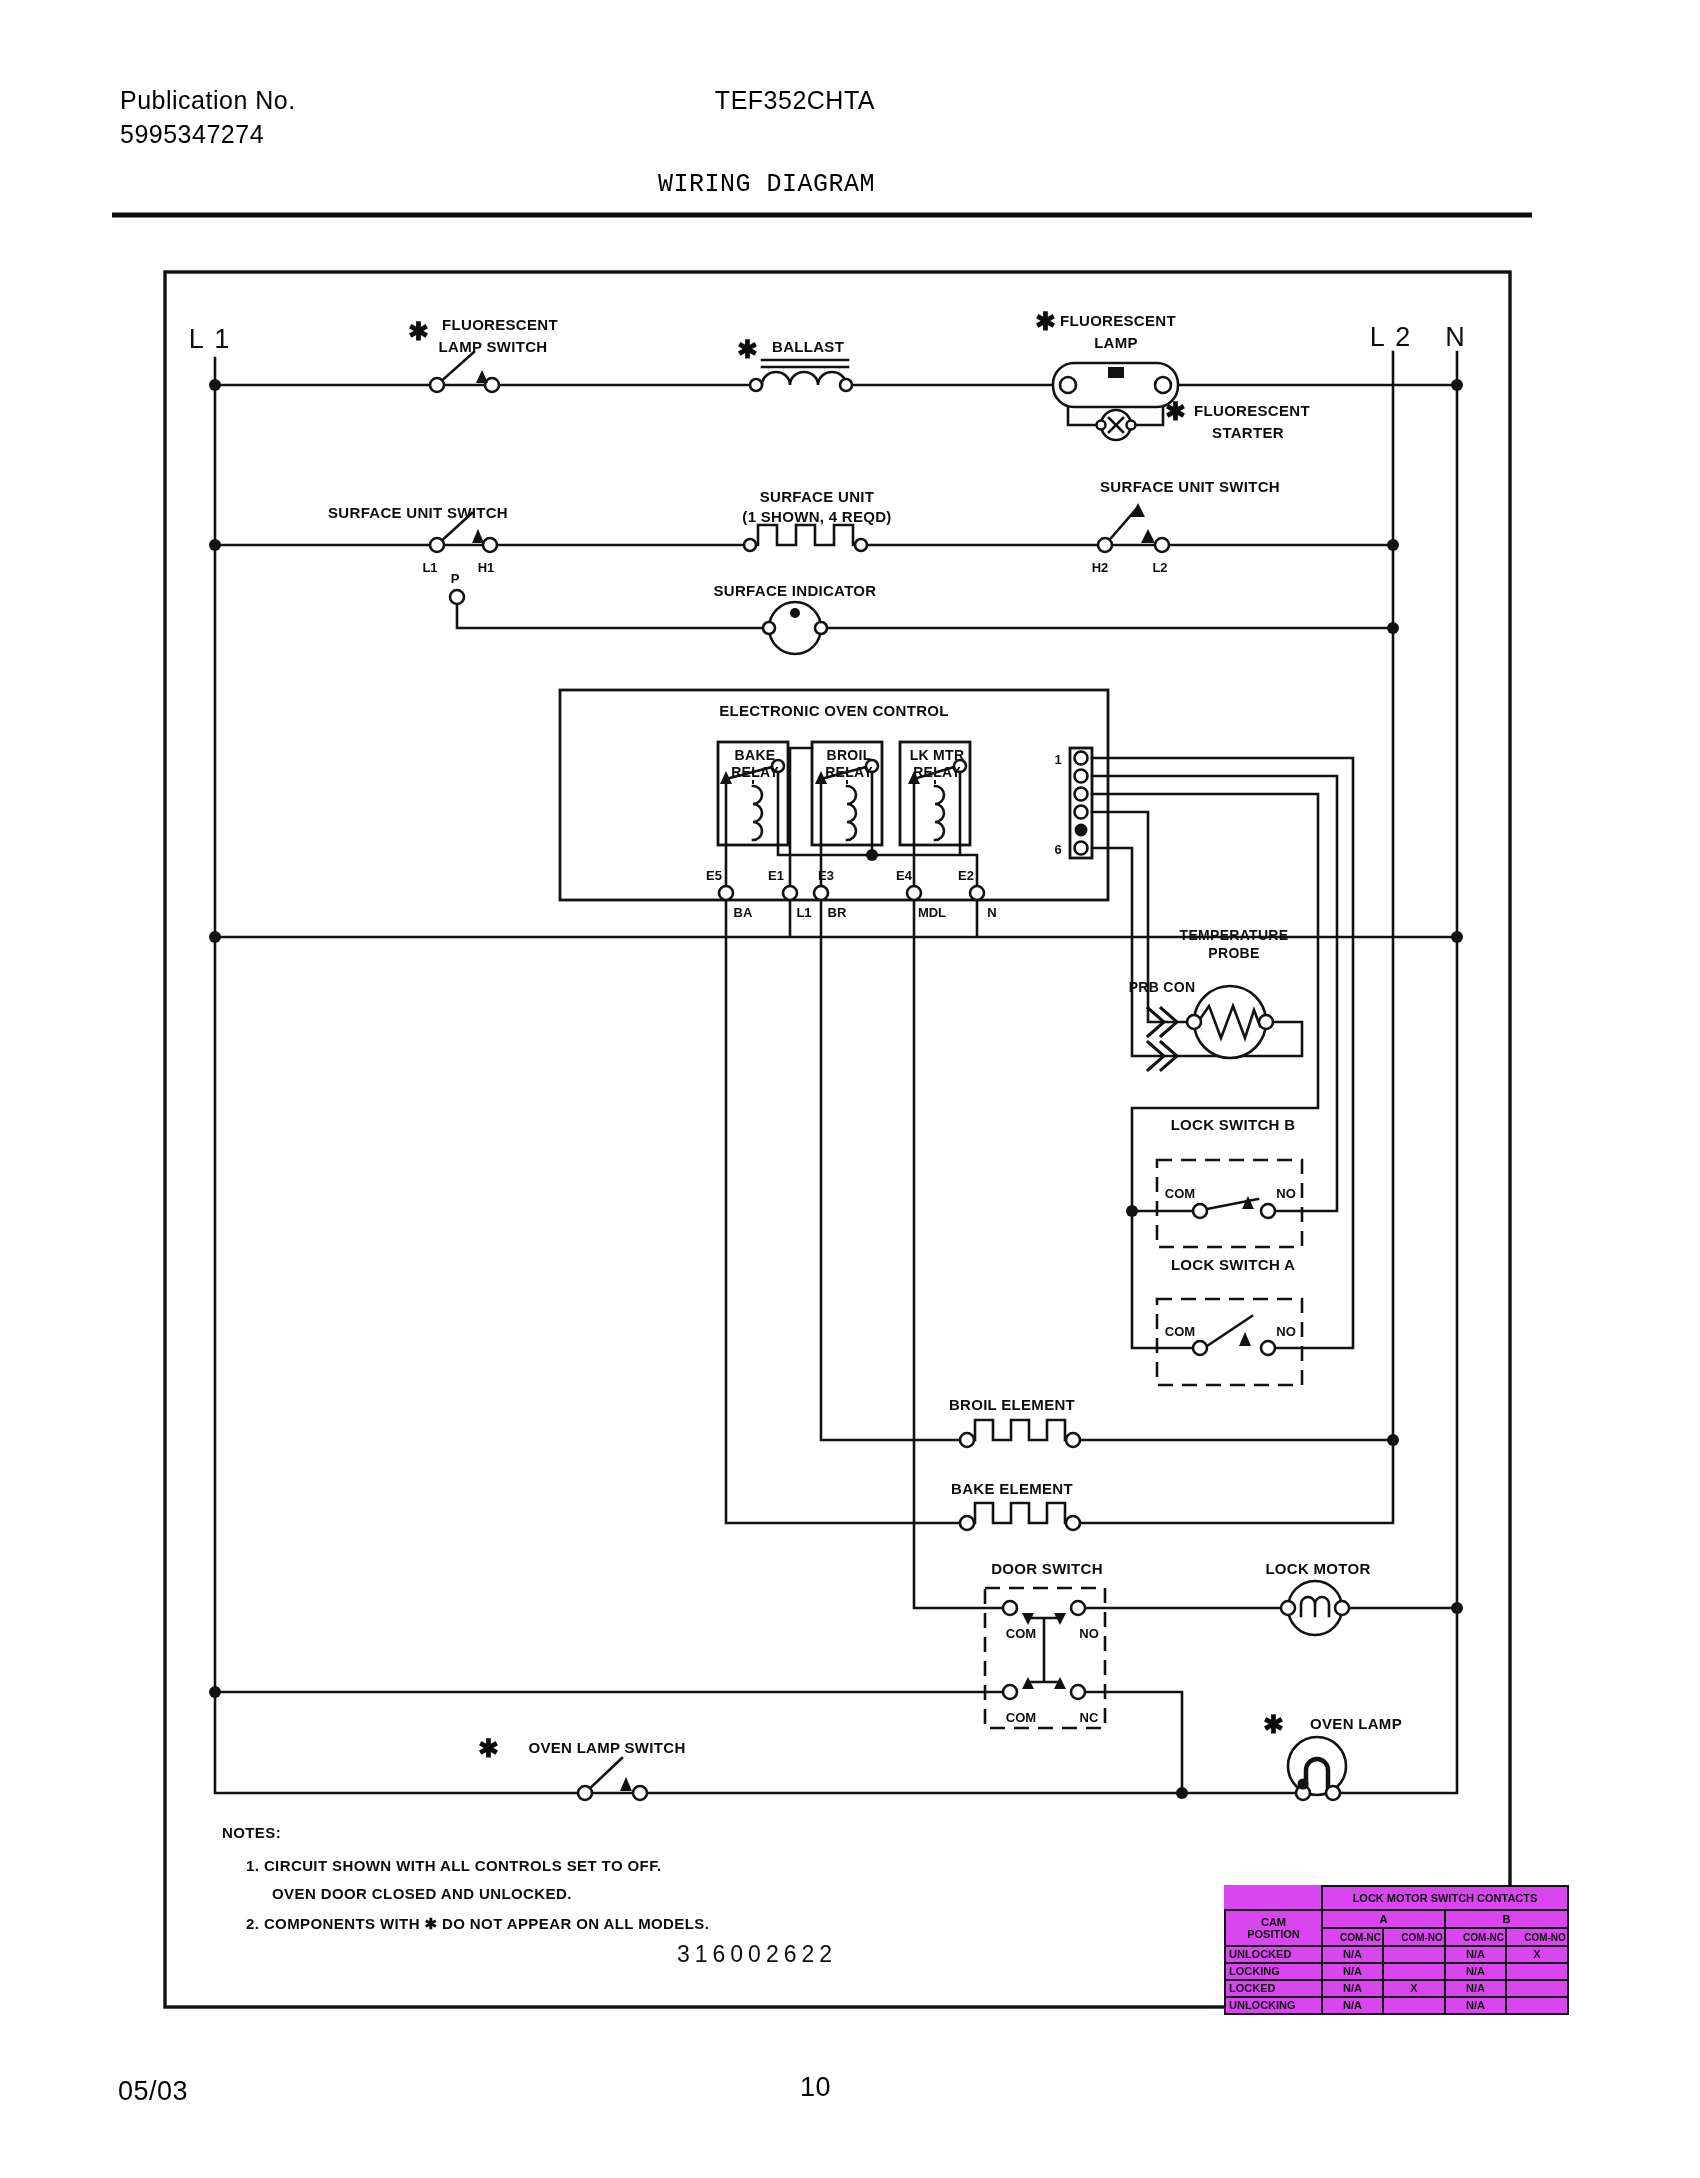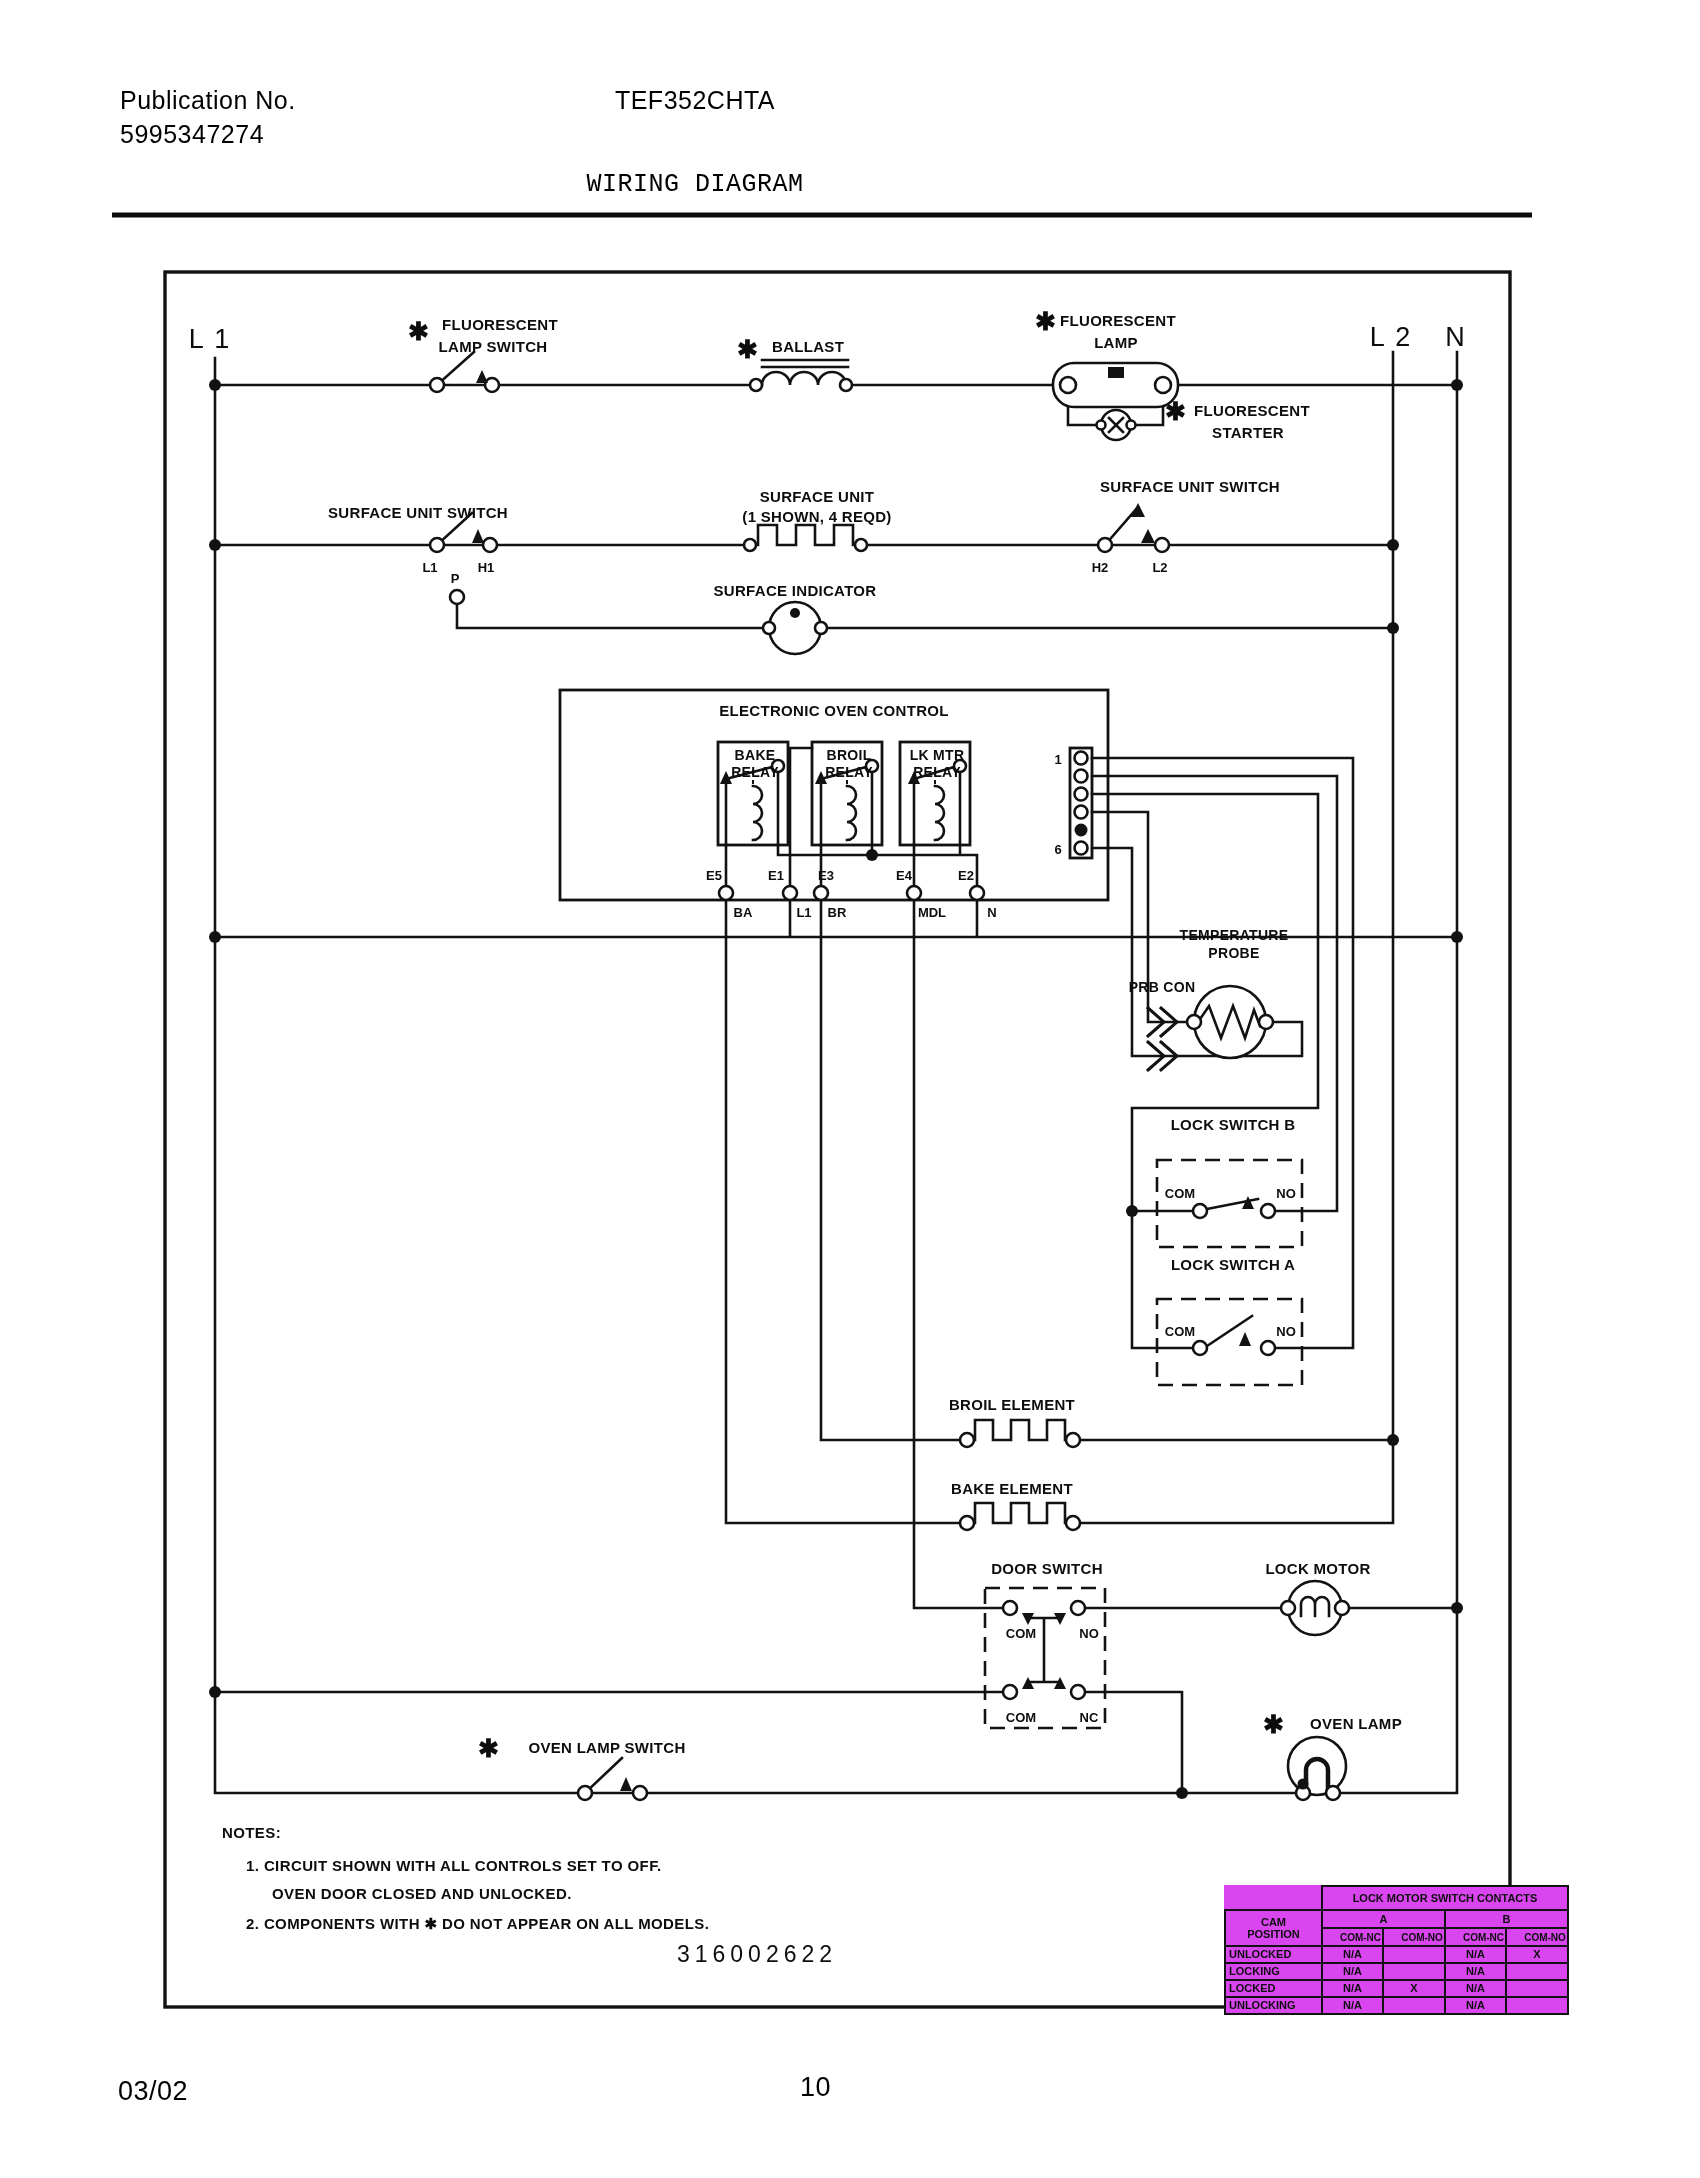--- a/index.html
+++ b/index.html
@@ -1,19 +1,19 @@
 <!DOCTYPE html>
 <html><head>
 <meta charset="utf-8">
 <style>
   html,body{margin:0;padding:0;background:#fff;}
   #page{position:relative;width:1668px;height:2178px;background:#fff;overflow:hidden;
         font-family:"Liberation Sans",sans-serif;color:#0d0d0d;}
   .hdr{position:absolute;font-size:25px;color:#000;letter-spacing:.5px;}
-  .ctr{text-align:center;width:360px;}
+  .ctr{text-align:right;width:360px;}
   svg text{font-family:"Liberation Sans",sans-serif;fill:#0d0d0d;}
   .wire{stroke:#121212;stroke-width:2.6;fill:none;stroke-linecap:square;}
   .box{fill:none;stroke:#121212;stroke-width:2.8;}
   .dbox{fill:none;stroke:#121212;stroke-width:2.6;stroke-dasharray:15 9;}
   .dctr{stroke:#121212;stroke-width:2;fill:none;stroke-dasharray:5 5;}
   .white{fill:#fff;stroke:#121212;stroke-width:2.6;}
   .dot{fill:#121212;stroke:none;}
   .tri{fill:#121212;stroke:none;}
   .lbl{font-size:15px;font-weight:bold;letter-spacing:.3px;}
   .mid{text-anchor:middle;}
@@ -37,21 +37,21 @@
 </head>
 <body>
 
 <div id="page">
 
   <div class="hdr" style="left:120px;top:86px;">Publication No.</div>
   <div class="hdr" style="left:120px;top:120px;">5995347274</div>
   <div class="hdr ctr" style="left:515px;top:86px;">TEF352CHTA</div>
   <div class="hdr ctr" style="left:515px;top:170px;font-family:Liberation Mono, monospace;">WIRING DIAGRAM</div>
 
-  <div class="hdr" style="left:118px;top:2076px;font-size:27px;">03/02</div>
+  <div class="hdr" style="left:118px;top:2076px;font-size:27px;">05/03</div>
   <div class="hdr" style="left:800px;top:2072px;font-size:27px;">10</div>
 
   <svg width="1700" height="2178" viewBox="0 0 1700 2178" style="position:absolute;left:0;top:0;">
 
     <line x1="112" y1="215" x2="1532" y2="215" stroke="#0d0d0d" stroke-width="5"></line>
     <rect x="165" y="272" width="1345" height="1735" class="box" style="stroke-width:3.4"></rect>
     <line x1="1687" y1="305" x2="1687" y2="2178" stroke="#222" stroke-width="3"></line>
 
     <g>
       <path class="wire" d="

